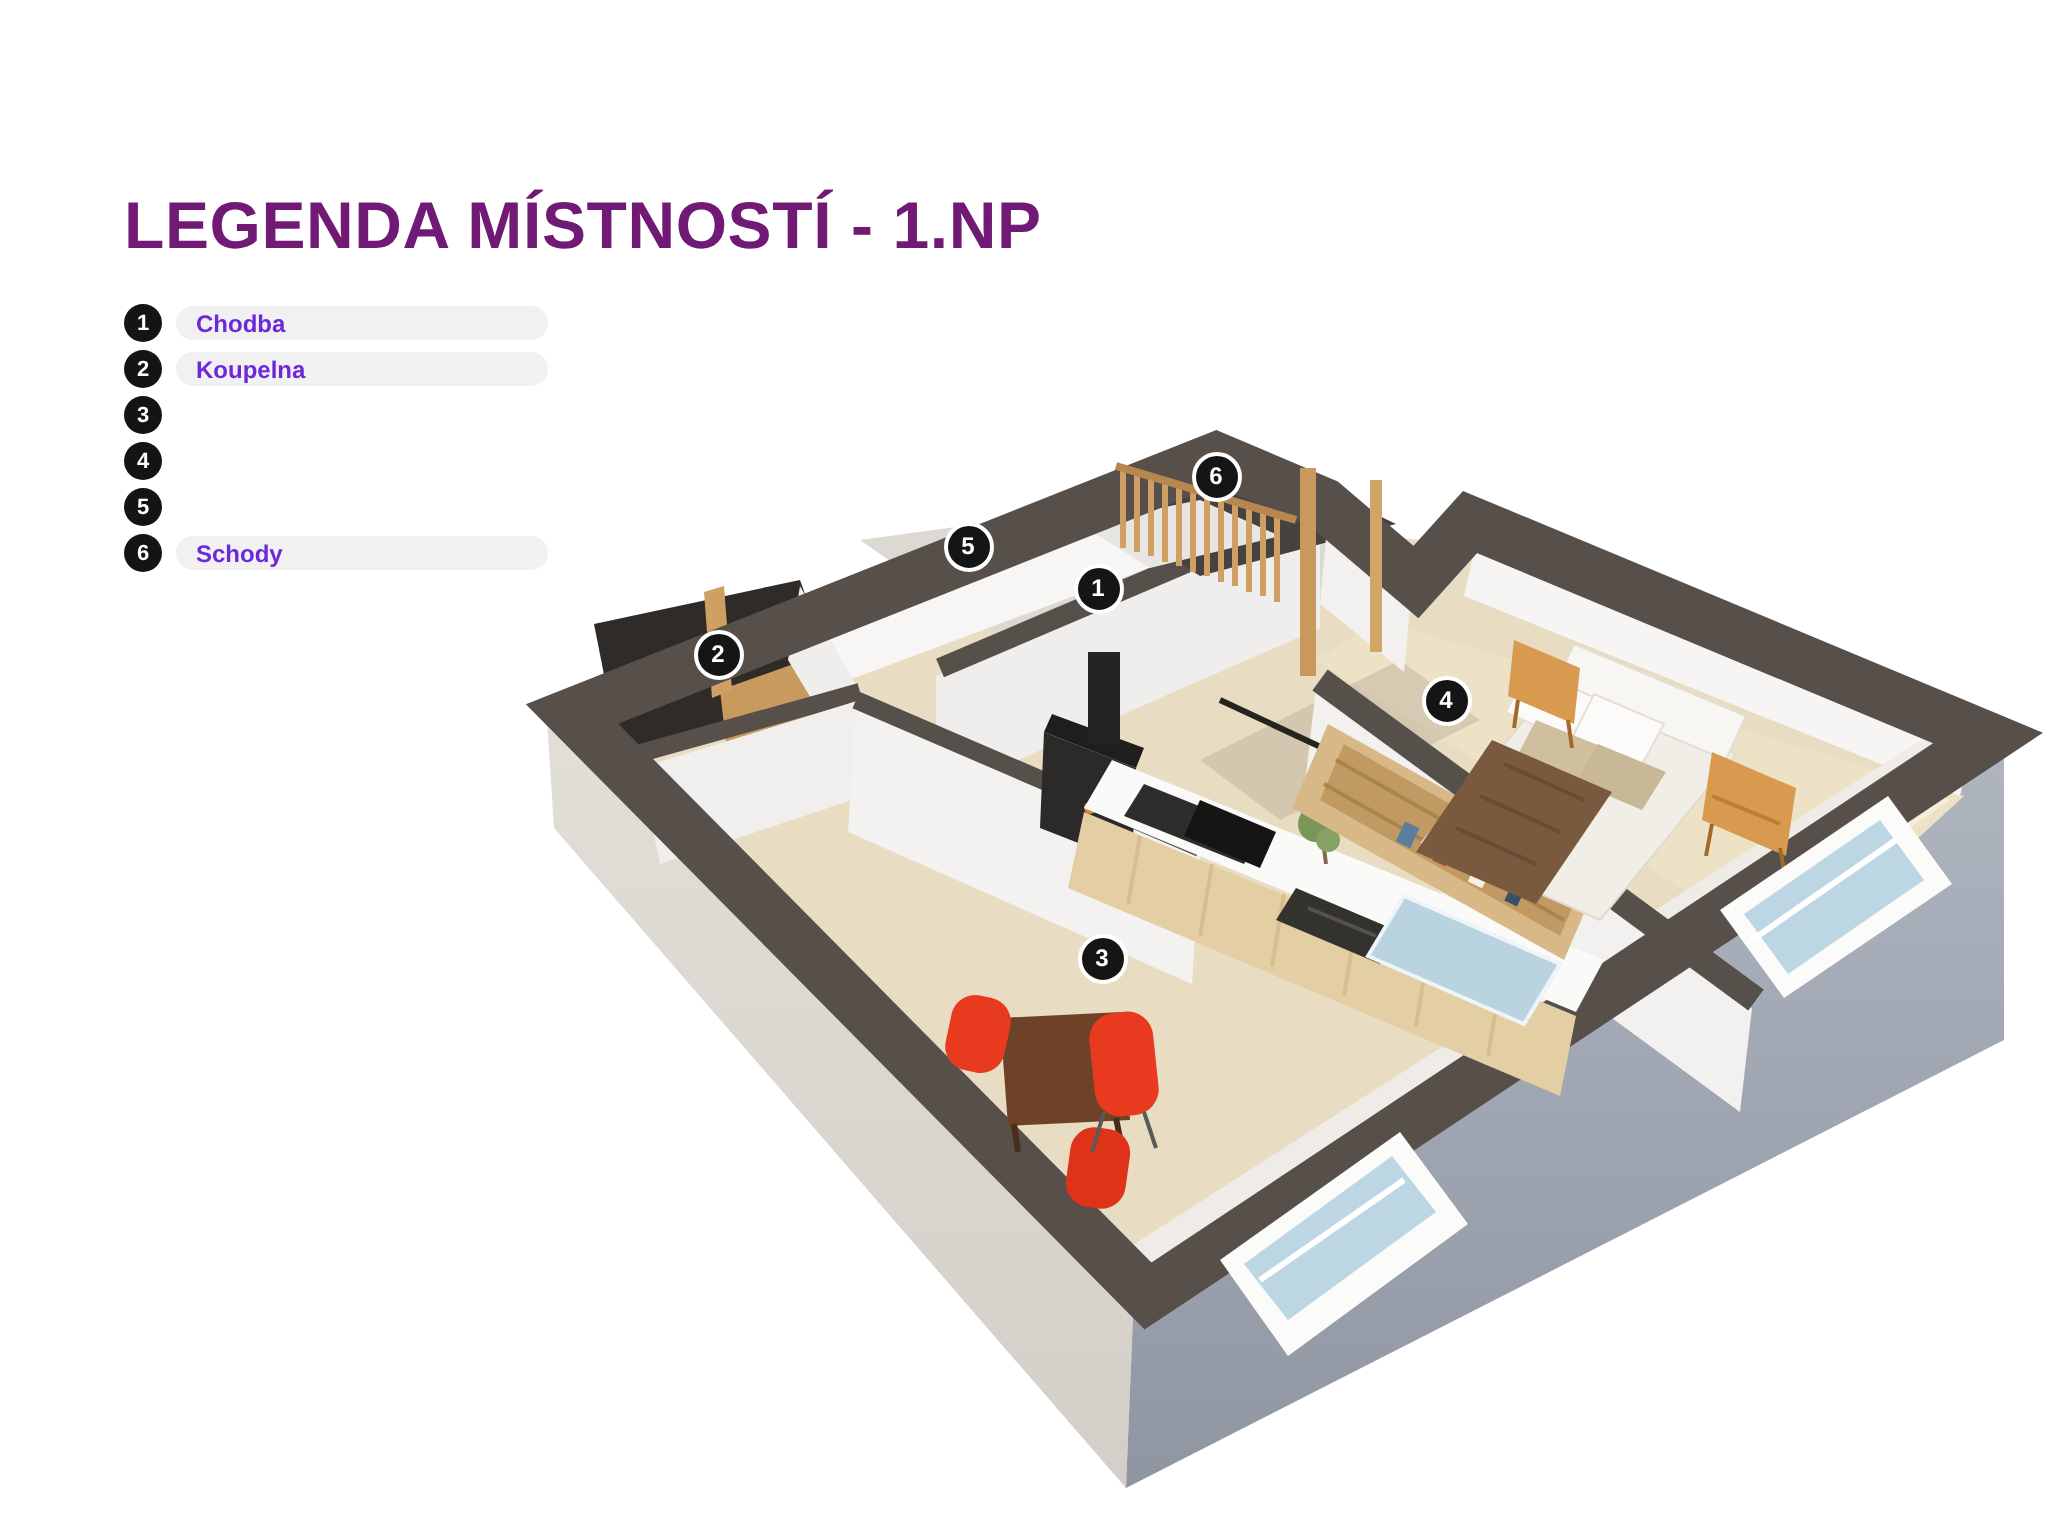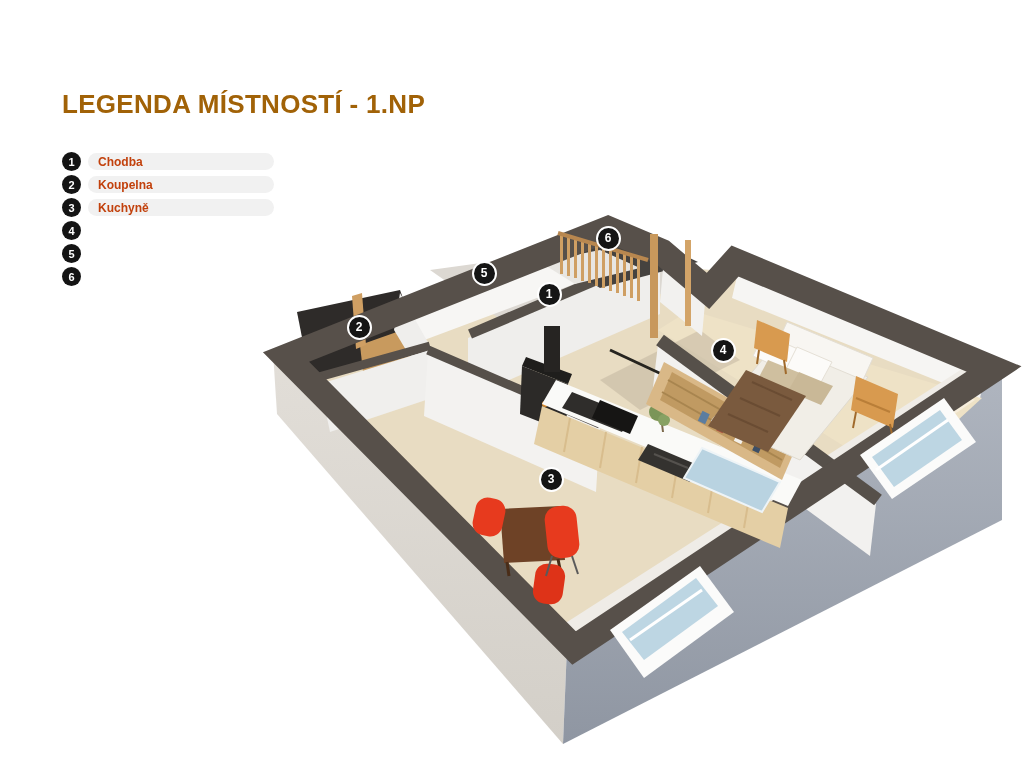--- a/index.html
+++ b/index.html
@@ -7,34 +7,34 @@
     width:1024px;height:768px;background:#ffffff;
     font-family:"Liberation Sans",sans-serif;
     position:relative;overflow:hidden;
     -webkit-font-smoothing:antialiased;
   }
   .page{position:absolute;inset:0;}
 
   
   .page-title{
     position:absolute;left:62px;top:72px;
-    font-size:26px;font-weight:bold;color:#a16207;letter-spacing:.3px;
+    font-size:33px;font-weight:bold;color:#701a75;letter-spacing:.3px;
     white-space:nowrap;
   }
   .legend{position:absolute;left:62px;top:152px;}
   .legend-row{display:flex;align-items:center;height:19px;margin-bottom:4px;}
   .legend-badge{
     width:19px;height:19px;border-radius:50%;background:#141414;color:#fff;
     font-size:11px;font-weight:bold;display:flex;align-items:center;justify-content:center;
     flex:0 0 19px;
   }
   .legend-pill{
     margin-left:7px;width:186px;height:17px;border-radius:9px;background:#f1f1f1;
     display:flex;align-items:center;padding-left:10px;box-sizing:border-box;
-    font-size:12px;font-weight:bold;color:#c2410c;white-space:nowrap;
+    font-size:12px;font-weight:bold;color:#6d28d9;white-space:nowrap;
   }
 
   
   .plan{position:absolute;inset:0;}
   .plan svg{position:absolute;left:0;top:0;}
   .markers-layer{position:absolute;inset:0;pointer-events:none;}
   .plan-marker{
     position:absolute;width:25px;height:25px;border-radius:50%;
     background:#151515;border:2px solid #ffffff;box-sizing:border-box;
     color:#fff;font-size:12px;font-weight:bold;
@@ -54,33 +54,33 @@
       <span class="legend-pill">Chodba</span>
     </div>
 
     <div class="legend-row">
       <span class="legend-badge">2</span>
       <span class="legend-pill">Koupelna</span>
     </div>
 
     <div class="legend-row">
       <span class="legend-badge">3</span>
-      <span class="legend-pill">Kuchyně</span>
     </div>
 
     <div class="legend-row">
       <span class="legend-badge">4</span>
     </div>
 
     <div class="legend-row">
       <span class="legend-badge">5</span>
     </div>
 
     <div class="legend-row">
       <span class="legend-badge">6</span>
+      <span class="legend-pill">Schody</span>
     </div>
   </div>
 
   <div class="plan">
     <svg width="1024" height="768" viewBox="0 0 1024 768">
       <defs>
         <linearGradient id="gRight" x1="0" y1="0" x2="0" y2="1">
           <stop offset="0" stop-color="#b0b6c0"></stop>
             <stop offset="1" stop-color="#8f96a2"></stop>
         </linearGradient>

